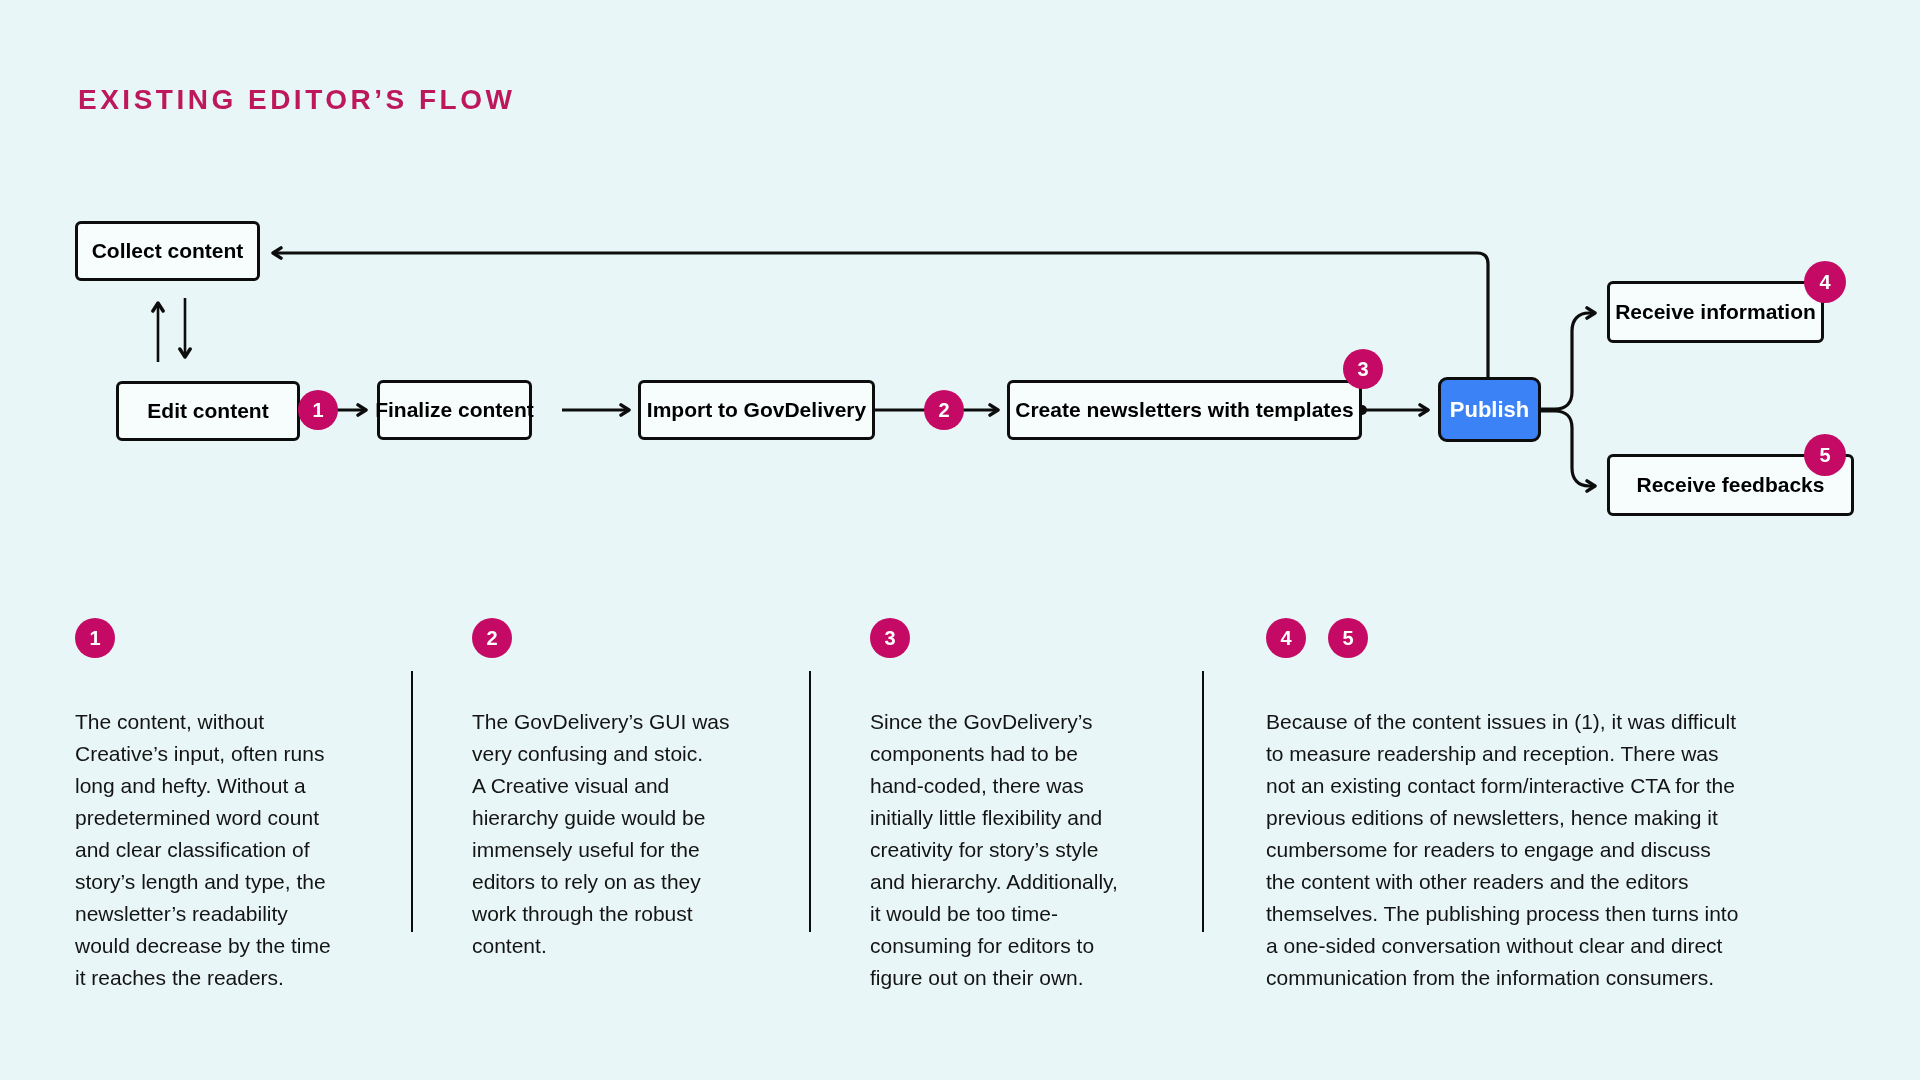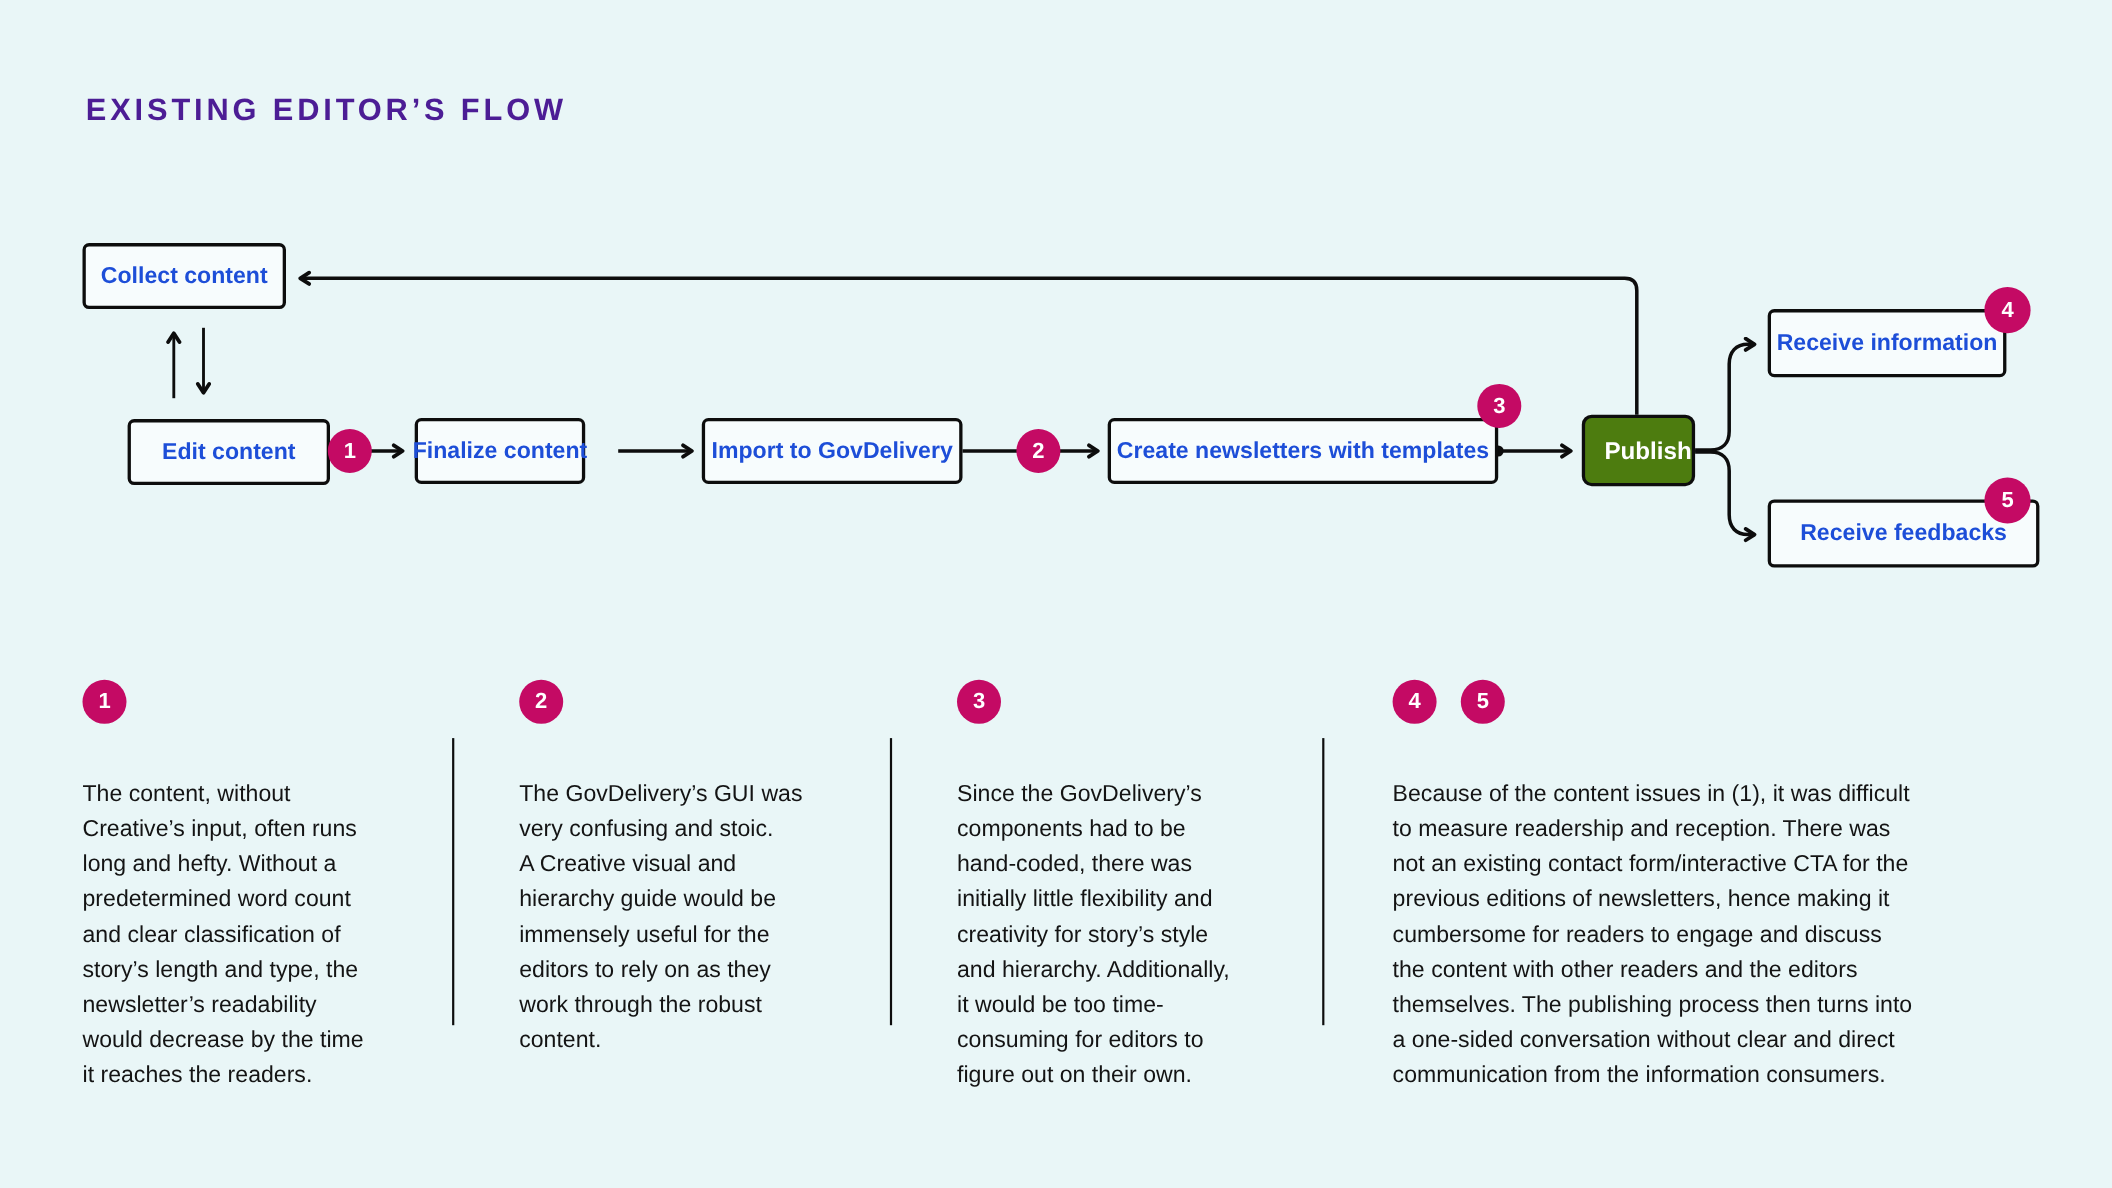--- a/index.html
+++ b/index.html
@@ -5,34 +5,33 @@
   html,body{margin:0;padding:0;background:#E9F6F7;}
   .canvas{
     position:relative;width:1920px;height:1080px;overflow:hidden;
     background:#E9F6F7;
     font-family:"Liberation Sans","DejaVu Sans",sans-serif;
     color:#111;
   }
   .title{
     position:absolute;left:78px;top:84px;
     font-size:28px;font-weight:bold;letter-spacing:3.5px;
-    color:#4c1d95;white-space:nowrap;
+    color:#be185d;white-space:nowrap;
   }
   .wires{position:absolute;left:0;top:0;z-index:1;}
   .node{
     position:absolute;z-index:2;box-sizing:border-box;
     border:3px solid #0D0D0D;border-radius:6px;background:#F7FCFD;
     display:flex;align-items:center;justify-content:center;
-    font-size:21px;font-weight:bold;color:#1d4ed8;
+    font-size:21px;font-weight:bold;color:#000000;
     white-space:nowrap;
   }
   .node--publish{
-    background:#4d7c0f;color:#FFFFFF;border-color:#0D0D0D;border-radius:9px;
+    background:#3b82f6;color:#FFFFFF;border-color:#0D0D0D;border-radius:9px;
     font-size:22px;
-    justify-content:flex-end;
   }
   .badge{
     position:absolute;z-index:3;width:40px;height:40px;border-radius:50%;
     background:#C40A64;color:#FFFFFF;
     display:flex;align-items:center;justify-content:center;
     font-size:20px;font-weight:bold;
   }
   .badge--lg{width:42px;height:42px;}
   .note-text{
     position:absolute;z-index:2;

